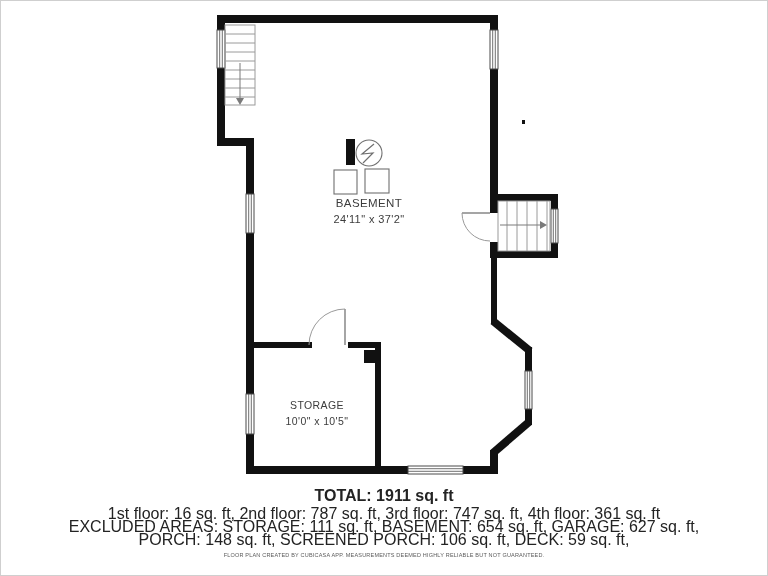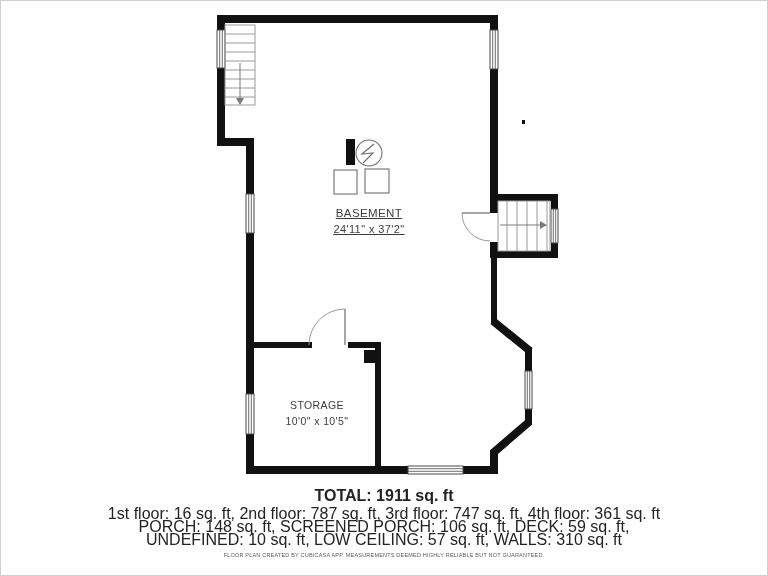--- a/index.html
+++ b/index.html
@@ -154,30 +154,30 @@
       <g>
         <circle class="sym" cx="368" cy="152" r="13"></circle>
         <path fill="none" stroke="#6f6f6f" stroke-width="1.2" d="M373,143 L361,153 L372,152 L362,162"></path>
       </g>
       <rect class="sym" x="333" y="169" width="23" height="24"></rect>
       <rect class="sym" x="364" y="168" width="24" height="24"></rect>
       <rect class="wall" x="521" y="119" width="3" height="4"></rect>
     </g>
   </svg>
 
-  <div class="roomlabel" style="left:268px;top:206px;width:200px;text-decoration:underline;">
+  <div class="roomlabel" style="left:268px;top:196px;width:200px;">
     <div class="rname">BASEMENT</div>
     <div class="rdims">24'11" x 37'2"</div>
   </div>
   <div class="roomlabel" style="left:241px;top:398px;width:150px;">
     <div class="rname" style="font-size:10.5px;text-align:center;">STORAGE</div>
     <div class="rdims" style="font-size:10.5px;">10'0" x 10'5"</div>
   </div>
 
   <div id="footer">
     <div class="total">TOTAL: 1911 sq. ft</div>
     <div class="fline">1st floor: 16 sq. ft, 2nd floor: 787 sq. ft, 3rd floor: 747 sq. ft, 4th floor: 361 sq. ft</div>
+    <div class="fline">EXCLUDED AREAS: STORAGE: 111 sq. ft, BASEMENT: 654 sq. ft, GARAGE: 627 sq. ft,</div>
     <div class="fline">PORCH: 148 sq. ft, SCREENED PORCH: 106 sq. ft, DECK: 59 sq. ft,</div>
-    <div class="fline">UNDEFINED: 10 sq. ft, LOW CEILING: 57 sq. ft, WALLS: 310 sq. ft</div>
     <div class="disclaimer">FLOOR PLAN CREATED BY CUBICASA APP. MEASUREMENTS DEEMED HIGHLY RELIABLE BUT NOT GUARANTEED.</div>
   </div>
 
 </div>
 
 </body></html>

